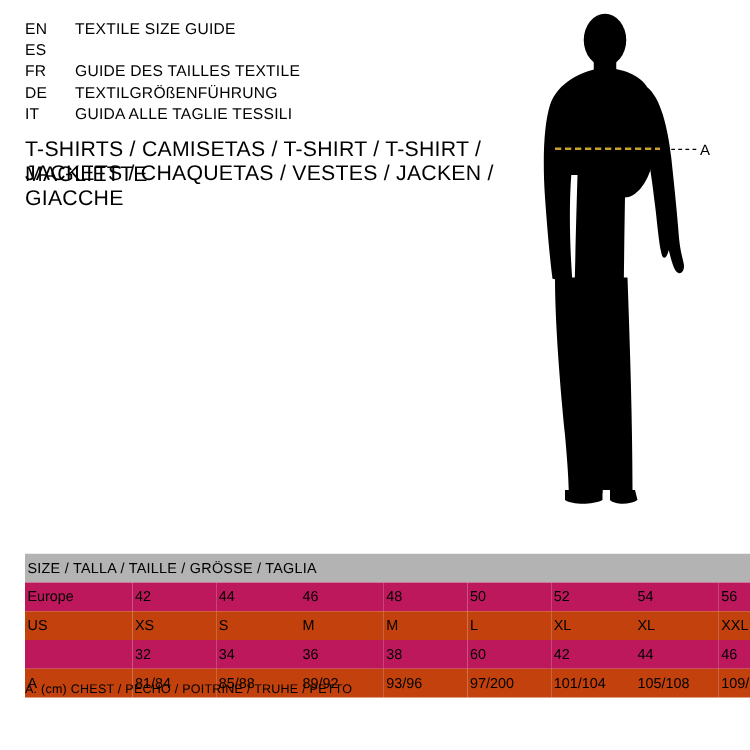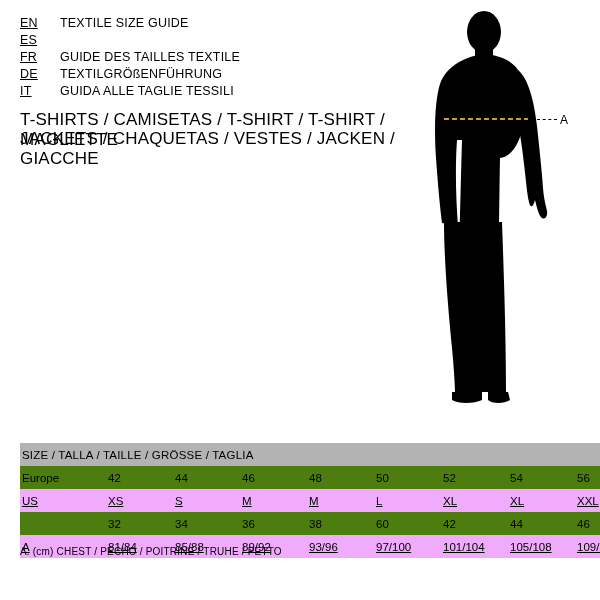--- a/index.html
+++ b/index.html
@@ -32,21 +32,20 @@
   .lang-row {
     display: flex;
     align-items: baseline;
     height: 17px;
     font-size: 12.5px;
     letter-spacing: 0.2px;
   }
   .lang-code {
     width: 40px;
     flex: 0 0 40px;
-    text-decoration: underline;
   }
   .lang-text {
     flex: 1 1 auto;
   }
 
   
   .cat-block {
     position: absolute;
     left: 20px;
     top: 110px;
@@ -108,25 +107,24 @@
     font-weight: normal;
     height: 17px;
     vertical-align: middle;
   }
   tr.row-head th {
     background: #b3b3b3;
     font-size: 11.5px;
     letter-spacing: 0.2px;
   }
   tr.row-shade td {
-    background: #4d7c0f;
+    background: #be185d;
   }
   tr.row-plain td {
-    background: #f0abfc;
-    text-decoration: underline;
+    background: #c2410c;
   }
   col.c0 { width: 86px; }
   col.cx { width: 67px; }
 
   .footnote {
     position: absolute;
     left: 20px;
     top: 546px;
     font-size: 10px;
     letter-spacing: 0.2px;
@@ -270,21 +268,21 @@
         <td>42</td>
         <td>44</td>
         <td>46</td>
       </tr>
       <tr class="row-plain">
         <td>A</td>
         <td>81/84</td>
         <td>85/88</td>
         <td>89/92</td>
         <td>93/96</td>
-        <td>97/100</td>
+        <td>97/200</td>
         <td>101/104</td>
         <td>105/108</td>
         <td>109/112</td>
       </tr>
     </tbody>
   </table>
 
   <div class="footnote">A. (cm) CHEST / PECHO / POITRINE / TRUHE / PETTO</div>
 
 </div>

